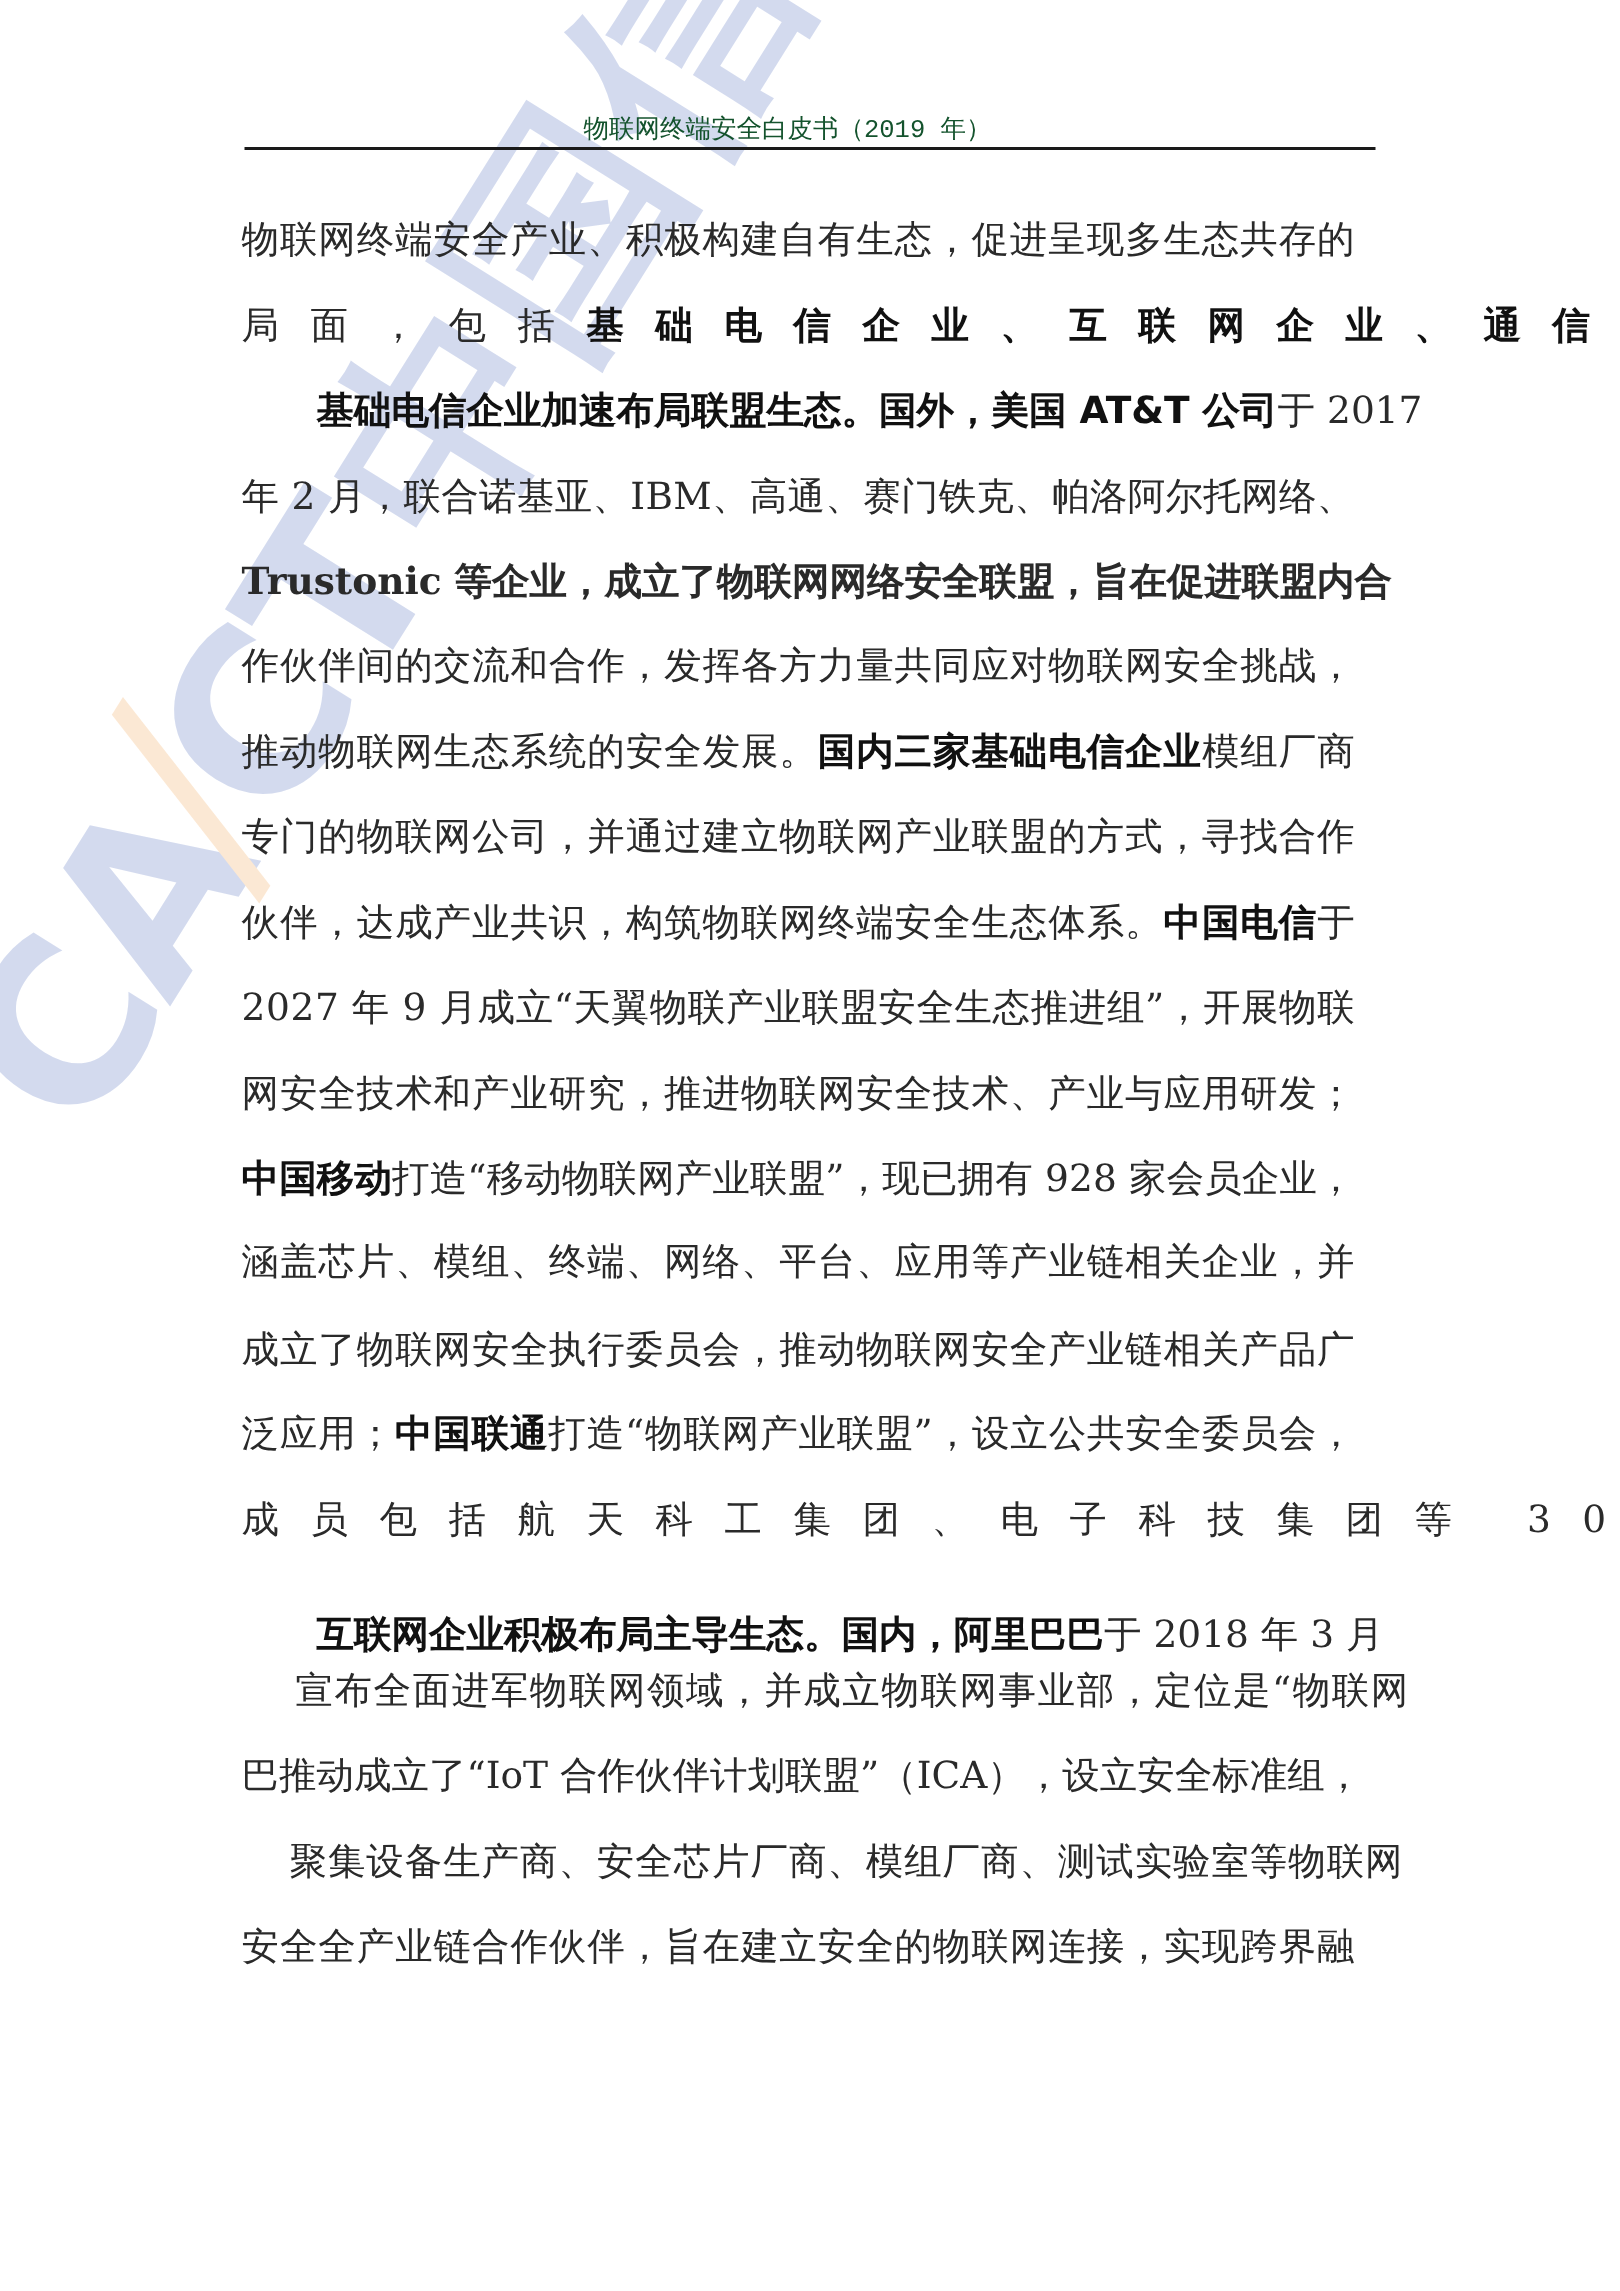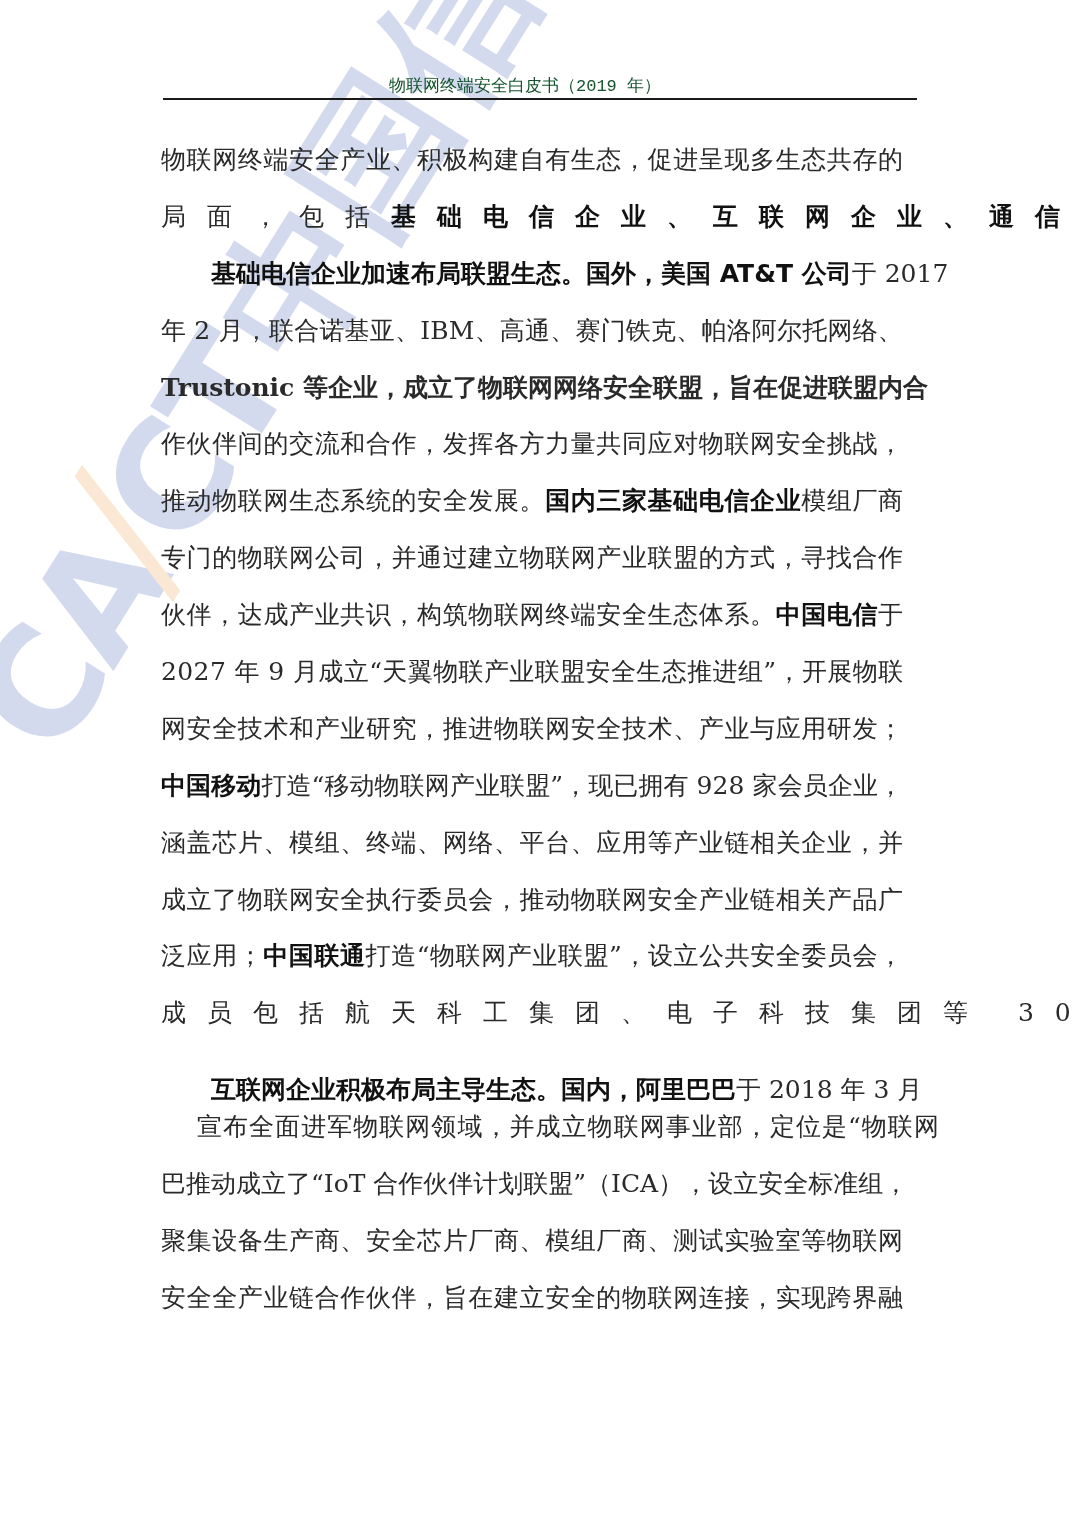--- a/index.html
+++ b/index.html
@@ -71,41 +71,41 @@
       <div class="line">
         <span class="line-inner" style="display: block; width: 100%; letter-spacing: 0.4px; text-align-last: left;"><span class="regular">2027 年 9 月成立“天翼物联产业联盟安全生态推进组”，开展物联</span></span>
       </div>
       <div class="line">
         <span class="line-inner" style="display: block; width: 100%; letter-spacing: 0.61px; text-align-last: left;"><span class="regular">网安全技术和产业研究，推进物联网安全技术、产业与应用研发；</span></span>
       </div>
       <div class="line">
         <span class="line-inner" style="display: block; width: 100%; letter-spacing: 0.09px; text-align-last: left;"><span class="bold">中国移动</span><span class="regular">打造“移动物联网产业联盟”，现已拥有 928 家会员企业，</span></span>
       </div>
       <div class="line">
-        <span class="line-inner" style="display: block; width: 100%; letter-spacing: 0.61px; text-align-last: left;"><span class="regular">涵盖芯片、模组、终端、网络、平台、应用等产业链相关企业，并</span></span>
+        <span class="line-inner" style="display: block; width: 100%; letter-spacing: 0.61px; text-align-last: left; font-family: Liberation Mono, monospace;"><span class="regular">涵盖芯片、模组、终端、网络、平台、应用等产业链相关企业，并</span></span>
       </div>
       <div class="line">
         <span class="line-inner" style="display: block; width: 100%; letter-spacing: 0.61px; text-align-last: left;"><span class="regular">成立了物联网安全执行委员会，推动物联网安全产业链相关产品广</span></span>
       </div>
       <div class="line">
         <span class="line-inner" style="display: block; width: 100%; letter-spacing: 0.57px; text-align-last: left;"><span class="regular">泛应用；</span><span class="bold">中国联通</span><span class="regular">打造“物联网产业联盟”，设立公共安全委员会，</span></span>
       </div>
       <div class="line last">
         <span class="line-inner" style="letter-spacing: 21px;"><span class="regular">成员包括航天科工集团、电子科技集团等 30 家知名单位。</span></span>
       </div>
       <div class="line">
         <span class="line-inner" style="display: block; width: 100%; text-align-last: left; margin-top: 20px;"><span class="indent"></span><span class="bold">互联网企业积极布局主导生态。国内，阿里巴巴</span><span class="regular">于 2018 年 3 月</span></span>
       </div>
       <div class="line">
         <span class="line-inner" style="display: block; width: 100%; letter-spacing: 1.04px; text-align-last: left; margin-left: 36px;"><span class="regular">宣布全面进军物联网领域，并成立物联网事业部，定位是“物联网</span></span>
       </div>
       <div class="line">
         <span class="line-inner" style="display: block; width: 100%; text-align-last: left;"><span class="regular">巴推动成立了“IoT 合作伙伴计划联盟”（ICA），设立安全标准组，</span></span>
       </div>
       <div class="line">
-        <span class="line-inner" style="display: block; width: 100%; letter-spacing: 0.61px; text-align-last: left;"><span class="regular">聚集设备生产商、安全芯片厂商、模组厂商、测试实验室等物联网</span></span>
+        <span class="line-inner" style="display: block; width: 100%; letter-spacing: 0.61px; text-align-last: left; margin-left: 32px;"><span class="regular">聚集设备生产商、安全芯片厂商、模组厂商、测试实验室等物联网</span></span>
       </div>
       <div class="line">
         <span class="line-inner" style="display: block; width: 100%; letter-spacing: 0.61px; text-align-last: left;"><span class="regular">安全全产业链合作伙伴，旨在建立安全的物联网连接，实现跨界融</span></span>
       </div>
     </div>
 
 </div>
 
 </body></html>

